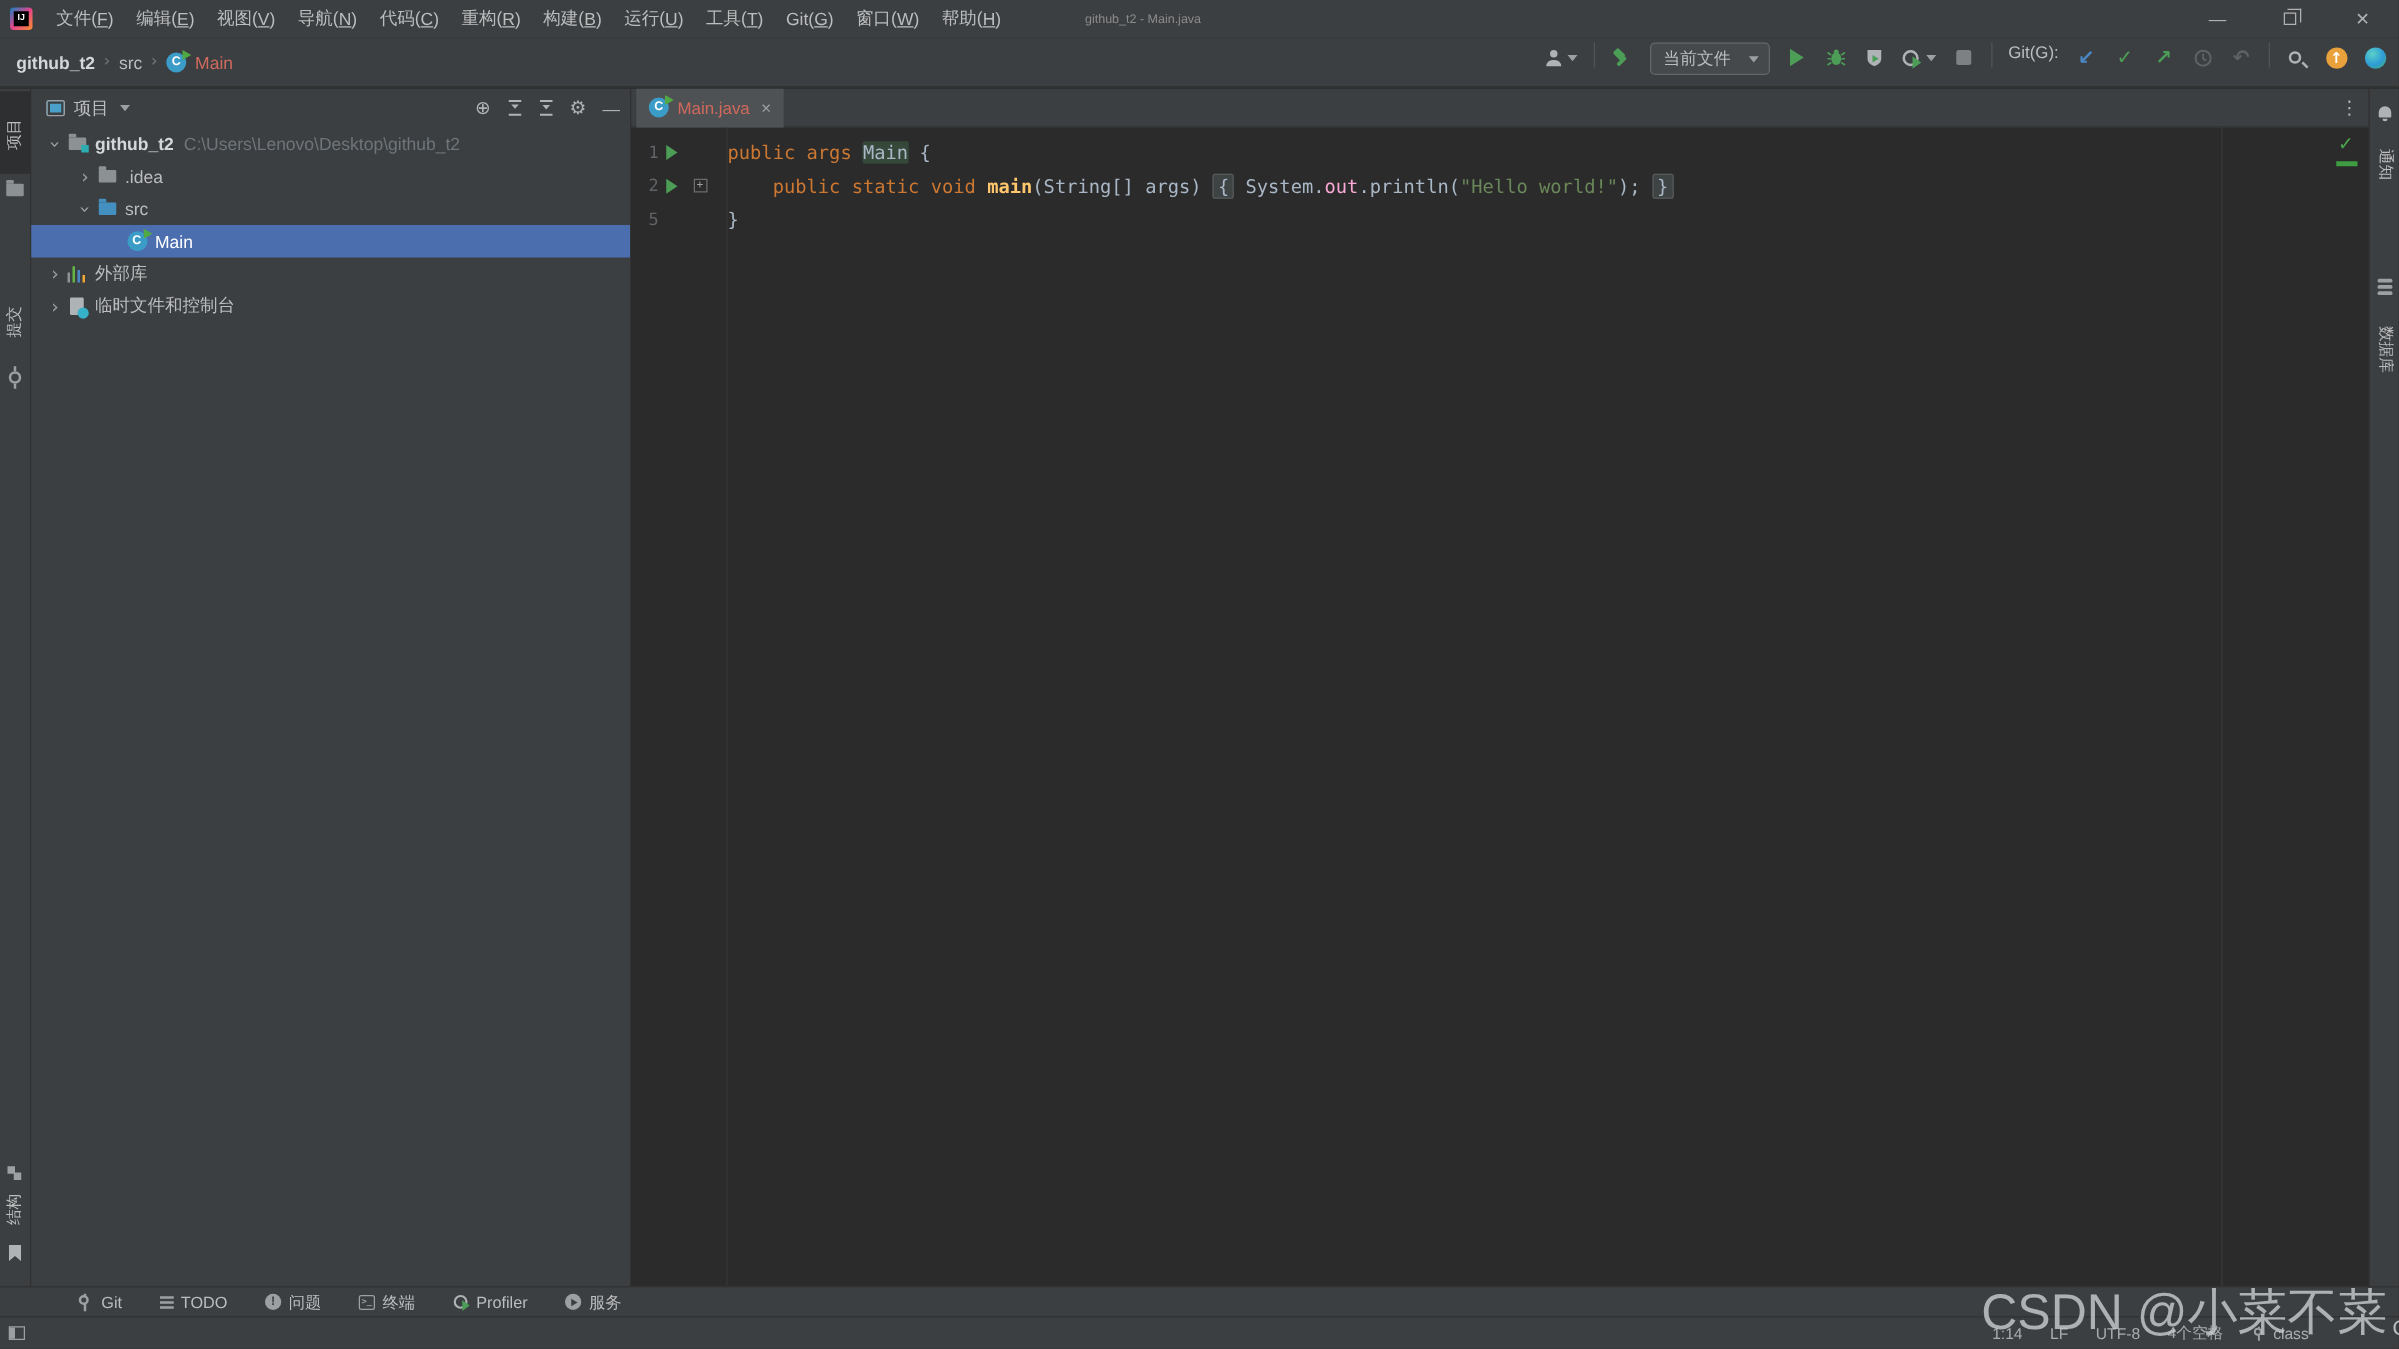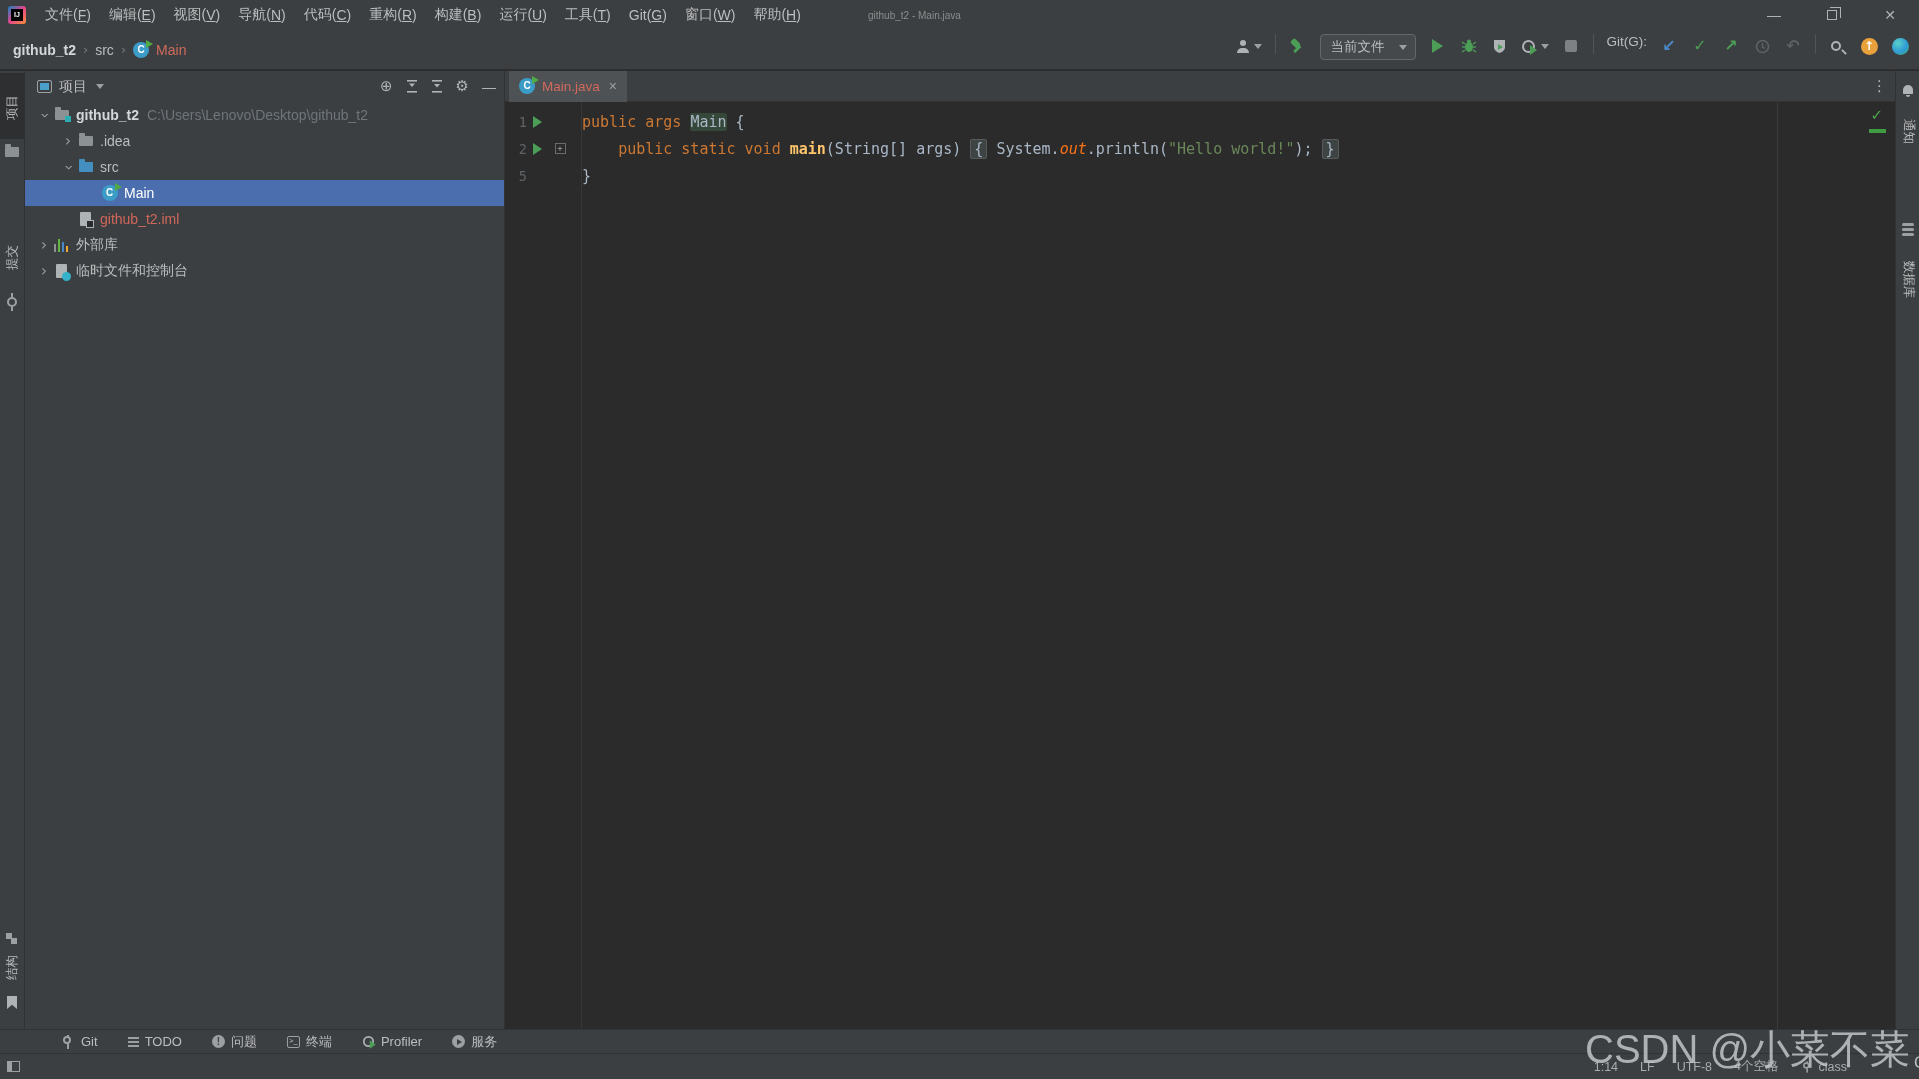--- a/index.html
+++ b/index.html
@@ -123,21 +123,21 @@
   .margin-guide{position:absolute;left:1272px;top:0;bottom:0;width:1px;background:#393B3D;}
   .code-line{height:27px;display:flex;align-items:center;position:relative;}
   .lnum{width:22px;text-align:right;color:#606366;font-size:13.5px;flex:none;}
   .lrun{width:20px;display:flex;justify-content:center;flex:none;}
   .run-arrow{width:0;height:0;border-left:9px solid #4C9E57;border-top:6px solid transparent;border-bottom:6px solid transparent;}
   .lfold{width:26px;display:flex;justify-content:center;flex:none;}
   .fold-plus{width:11px;height:11px;border:1px solid #6A6D6F;color:#9DA0A2;font:9px/9px "DejaVu Sans Mono",monospace;text-align:center;background:#2B2B2B;}
   .ltext{white-space:pre;color:#A9B7C6;padding-left:9px;}
   .tk-kw{color:#CC7832;} .tk-pl{color:#A9B7C6;} .tk-str{color:#6A8759;}
   .tk-mth{color:#FFC66D;font-weight:bold;}
-  .tk-fld{color:#f97316;font-style:italic;}
+  .tk-fld{color:#f9a8d4;}
   .tk-hl{background:#35483A;border-radius:2px;}
   .tk-fold{background:#3E4344;border:1px solid #57595A;border-radius:2px;padding:0 3px;}
   .inspect-check{position:absolute;right:12px;top:4px;color:#4DA54D;font-weight:bold;font-size:15px;}
   .inspect-bar{position:absolute;right:9px;top:27px;width:17px;height:4px;background:#3F9C43;}
 
   
   .bottom-stripe{position:absolute;left:0;top:1029px;width:1919px;height:24px;background:#3C3F41;
     border-top:1px solid #323232;display:flex;align-items:center;color:#BBBDBF;font-size:13px;}
   .bs-item{display:flex;align-items:center;gap:6px;margin-left:30px;height:100%;}
   .bs-item:first-child{margin-left:62px;}
@@ -337,27 +337,20 @@
             <span class="ic-folder src"></span>
           </span>
           <span>src</span>
         </div>
         <div class="tree-row selected" style="padding-left: 58px;">
           <span class="chev glyph"></span>
           <span class="tree-c tree-ic">
             <span class="ic-class">C</span>
           </span>
           <span>Main</span>
-        </div>
-        <div class="tree-row" style="padding-left: 34px;">
-          <span class="chev glyph"></span>
-          <span class="tree-c tree-ic">
-            <span class="ic-file ic-iml"></span>
-          </span>
-          <span class=" t-red">github_t2.iml</span>
         </div>
         <div class="tree-row" style="padding-left: 10px;">
           <span class="chev glyph">›</span>
           <span class="tree-c tree-ic">
             <span class="ic-libs"></span>
           </span>
           <span>外部库</span>
         </div>
         <div class="tree-row" style="padding-left: 10px;">
           <span class="chev glyph">›</span>

